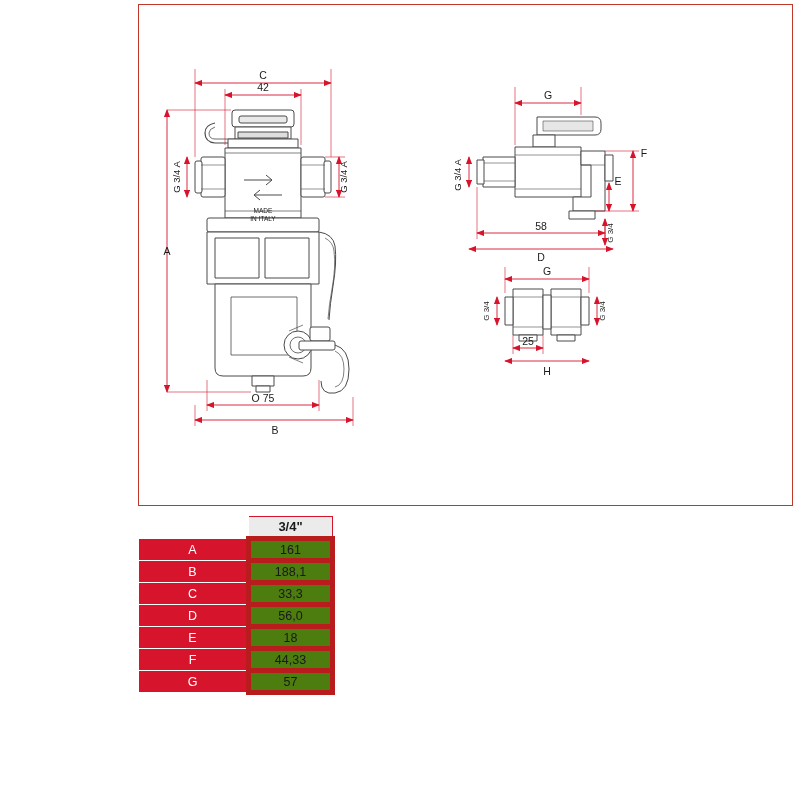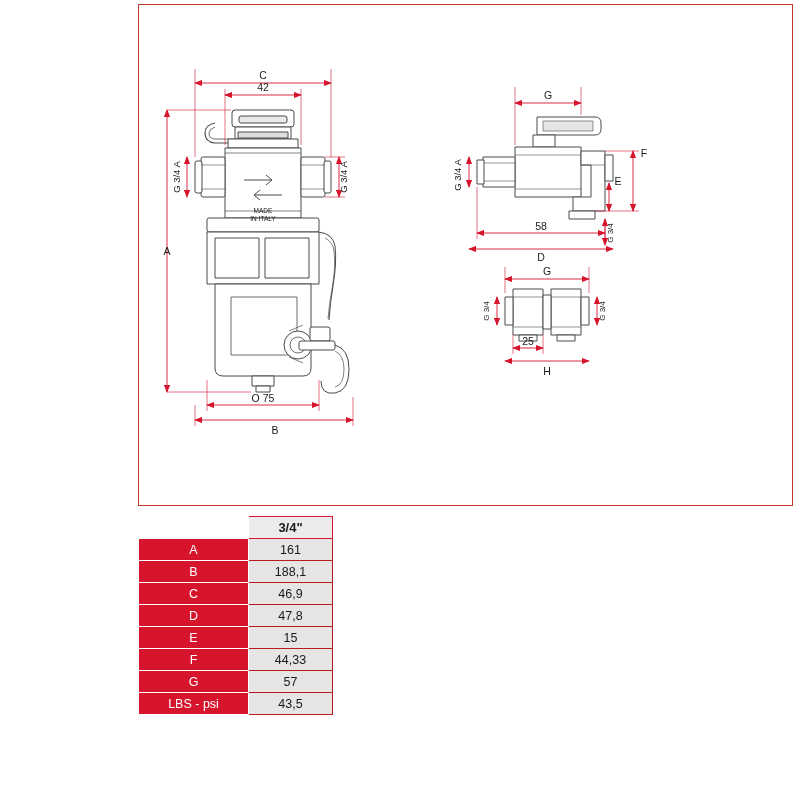--- a/index.html
+++ b/index.html
@@ -55,23 +55,23 @@
   }
   .spec-table .lbl-cell {
     width: 110px;
     background: #d6142c;
     color: #ffffff;
     font-weight: normal;
     border: 1px solid #ffffff;
   }
   .spec-table .val-cell {
     width: 84px;
-    background: #e5e5e5;
+    background: #4d7c0f;
     color: #1a1a1a;
-    border: 1px solid #b91c1c;
+    border: 5px solid #b91c1c;
   }
   .spec-table .hdr-blank {
     background: #ffffff;
     border: 1px solid #ffffff;
   }
   .spec-table .hdr-size {
     background: #ebebeb;
     color: #1a1a1a;
     font-weight: bold;
     font-size: 13px;
@@ -273,38 +273,34 @@
       <tr>
         <td class="lbl-cell">A</td>
         <td class="val-cell">161</td>
       </tr>
       <tr>
         <td class="lbl-cell">B</td>
         <td class="val-cell">188,1</td>
       </tr>
       <tr>
         <td class="lbl-cell">C</td>
-        <td class="val-cell">46,9</td>
+        <td class="val-cell">33,3</td>
       </tr>
       <tr>
         <td class="lbl-cell">D</td>
-        <td class="val-cell">47,8</td>
+        <td class="val-cell">56,0</td>
       </tr>
       <tr>
         <td class="lbl-cell">E</td>
-        <td class="val-cell">15</td>
+        <td class="val-cell">18</td>
       </tr>
       <tr>
         <td class="lbl-cell">F</td>
         <td class="val-cell">44,33</td>
       </tr>
       <tr>
         <td class="lbl-cell">G</td>
         <td class="val-cell">57</td>
       </tr>
-      <tr>
-        <td class="lbl-cell">LBS - psi</td>
-        <td class="val-cell">43,5</td>
-      </tr>
     </tbody>
   </table>
 
 </div>
 
 </body></html>

